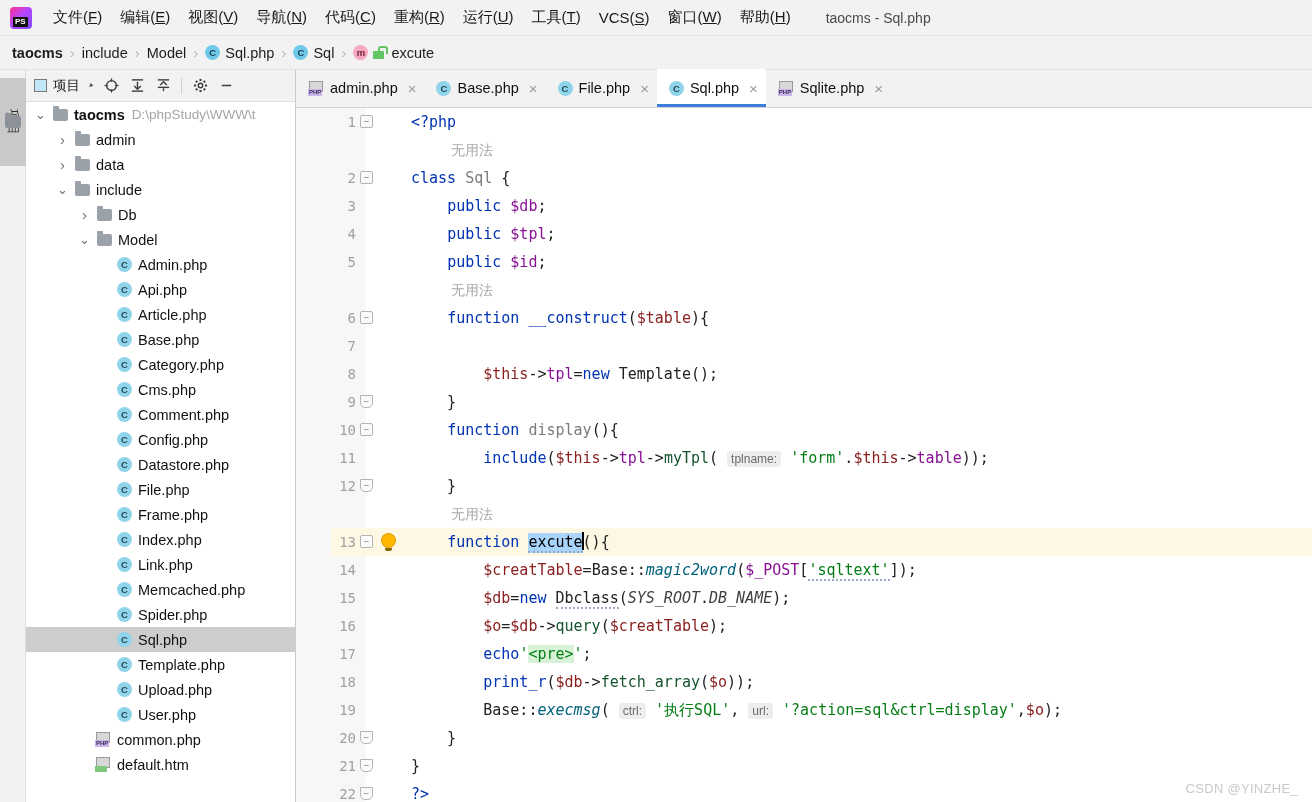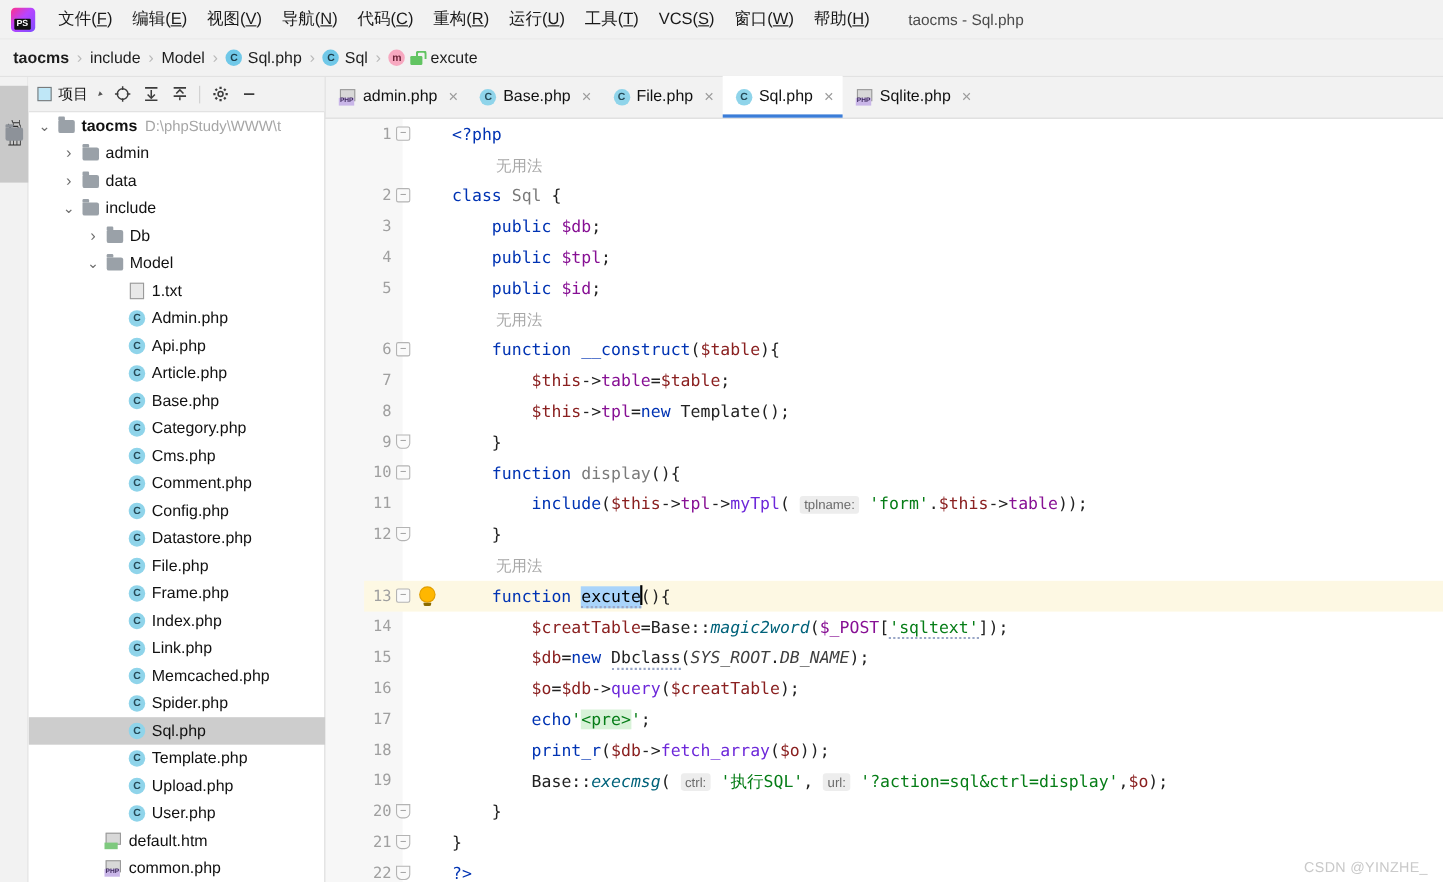--- a/index.html
+++ b/index.html
@@ -219,21 +219,21 @@
     position:absolute;left:0;width:1016px;height:28px;background:#fdf8e3;
   }
   
   .kw{color:#0033b3;}
   .fnname{color:#7a7a7a;}
   .var{color:#871094;}
   .var2{color:#8a2020;}
   .pl{color:#222;}
   .str{color:#067d17;}
   .const{color:#404040;font-style:italic;}
-  .sfn{color:#6d28d9;}
+  .sfn{color:#14532d;}
   .sfn2{color:#0033b3;}
   .ital{color:#00627a;font-style:italic;}
   .hint{
     background:#ededed;color:#6b6b6b;font-size:12px;border-radius:3px;
     padding:1px 4px;font-family:"Liberation Sans",sans-serif;
   }
   .inlay-note{
     position:absolute;left:0;height:28px;line-height:28px;
     color:#a8a8a8;font-size:14px;font-family:"Liberation Sans",sans-serif;
     white-space:pre;
@@ -393,25 +393,20 @@
           <span class="folder-ic" style="margin-left: 6px;"></span>
           <span class="tname">Db</span>
         </div>
         <div class="trow" style="padding-left: 52px;">
           <span class="arrow" style="font-size: 13px; line-height: 6px;">⌄</span>
           <span class="folder-ic" style="margin-left: 6px;"></span>
           <span class="tname">Model</span>
         </div>
         <div class="trow" style="padding-left: 74px;">
           <span class="arrow"></span>
-          <span class="txt-ic" style="margin-left: 5px;"></span>
-          <span class="tname">1.txt</span>
-        </div>
-        <div class="trow" style="padding-left: 74px;">
-          <span class="arrow"></span>
           <span class="c-ic" style="margin-left: 4px;">C</span>
           <span class="tname">Admin.php</span>
         </div>
         <div class="trow" style="padding-left: 74px;">
           <span class="arrow"></span>
           <span class="c-ic" style="margin-left: 4px;">C</span>
           <span class="tname">Api.php</span>
         </div>
         <div class="trow" style="padding-left: 74px;">
           <span class="arrow"></span>
@@ -490,30 +485,30 @@
         </div>
         <div class="trow" style="padding-left: 74px;">
           <span class="arrow"></span>
           <span class="c-ic" style="margin-left: 4px;">C</span>
           <span class="tname">Upload.php</span>
         </div>
         <div class="trow" style="padding-left: 74px;">
           <span class="arrow"></span>
           <span class="c-ic" style="margin-left: 4px;">C</span>
           <span class="tname">User.php</span>
+        </div>
+        <div class="trow" style="padding-left: 52px;">
+          <span class="arrow"></span>
+          <span class="php-ic" style="margin-left: 4px;"></span>
+          <span class="tname">common.php</span>
         </div>
         <div class="trow" style="padding-left: 52px;">
           <span class="arrow"></span>
           <span class="htm-ic" style="margin-left: 4px;"></span>
           <span class="tname">default.htm</span>
-        </div>
-        <div class="trow" style="padding-left: 52px;">
-          <span class="arrow"></span>
-          <span class="php-ic" style="margin-left: 4px;"></span>
-          <span class="tname">common.php</span>
         </div>
       </div>
   </div>
 
   <div class="tabbar" id="tabbar">
       <div class="tab">
         <span class="php-ic"></span>
         <span>admin.php</span>
         <span class="close">×</span>
       </div>
@@ -544,21 +539,20 @@
     <div id="gutter-lines"></div>
     <div class="codearea" id="codearea">
         <div class="cline" style="top: 0px;"><span class="kw">&lt;?php</span></div>
         <div class="inlay-note" style="top: 28px; left: 40px;">无用法</div>
         <div class="cline" style="top: 56px;"><span class="kw">class</span><span class="pl"> </span><span class="fnname">Sql</span><span class="pl"> {</span></div>
         <div class="cline" style="top: 84px;"><span class="pl">    </span><span class="kw">public</span><span class="pl"> </span><span class="var">$db</span><span class="pl">;</span></div>
         <div class="cline" style="top: 112px;"><span class="pl">    </span><span class="kw">public</span><span class="pl"> </span><span class="var">$tpl</span><span class="pl">;</span></div>
         <div class="cline" style="top: 140px;"><span class="pl">    </span><span class="kw">public</span><span class="pl"> </span><span class="var">$id</span><span class="pl">;</span></div>
         <div class="inlay-note" style="top: 168px; left: 40px;">无用法</div>
         <div class="cline" style="top: 196px;"><span class="pl">    </span><span class="kw">function</span><span class="pl"> </span><span class="sfn2">__construct</span><span class="pl">(</span><span class="var2">$table</span><span class="pl">){</span></div>
-        <div class="cline" style="top: 224px;"><span class="pl">        </span><span class="var2">$this</span><span class="pl">-&gt;</span><span class="var">table</span><span class="pl">=</span><span class="var2">$table</span><span class="pl">;</span></div>
         <div class="cline" style="top: 252px;"><span class="pl">        </span><span class="var2">$this</span><span class="pl">-&gt;</span><span class="var">tpl</span><span class="pl">=</span><span class="kw">new</span><span class="pl"> Template();</span></div>
         <div class="cline" style="top: 280px;"><span class="pl">    }</span></div>
         <div class="cline" style="top: 308px;"><span class="pl">    </span><span class="kw">function</span><span class="pl"> </span><span class="fnname">display</span><span class="pl">(){</span></div>
         <div class="cline" style="top: 336px;"><span class="pl">        </span><span class="sfn2">include</span><span class="pl">(</span><span class="var2">$this</span><span class="pl">-&gt;</span><span class="var">tpl</span><span class="pl">-&gt;</span><span class="sfn">myTpl</span><span class="pl">( </span><span class="hint">tplname:</span><span class="pl"> </span><span class="str">'form'</span><span class="pl">.</span><span class="var2">$this</span><span class="pl">-&gt;</span><span class="var">table</span><span class="pl">));</span></div>
         <div class="cline" style="top: 364px;"><span class="pl">    }</span></div>
         <div class="inlay-note" style="top: 392px; left: 40px;">无用法</div>
         <div class="hl-line" style="top: 420px; left: -80px;"></div>
         <div class="cline" style="top: 420px;"><span class="pl">    </span><span class="kw">function</span><span class="pl"> </span><span class="sel wavy">excute</span><span class="caret"></span><span class="pl">(){</span></div>
         <div class="cline" style="top: 448px;"><span class="pl">        </span><span class="var2">$creatTable</span><span class="pl">=</span><span class="pl">Base::</span><span class="ital">magic2word</span><span class="pl">(</span><span class="var">$_POST</span><span class="pl">[</span><span class="str wavy">'sqltext'</span><span class="pl">]);</span></div>
         <div class="cline" style="top: 476px;"><span class="pl">        </span><span class="var2">$db</span><span class="pl">=</span><span class="kw">new</span><span class="pl"> </span><span class="pl wavy">Dbclass</span><span class="pl">(</span><span class="const">SYS_ROOT</span><span class="pl">.</span><span class="const">DB_NAME</span><span class="pl">);</span></div>

